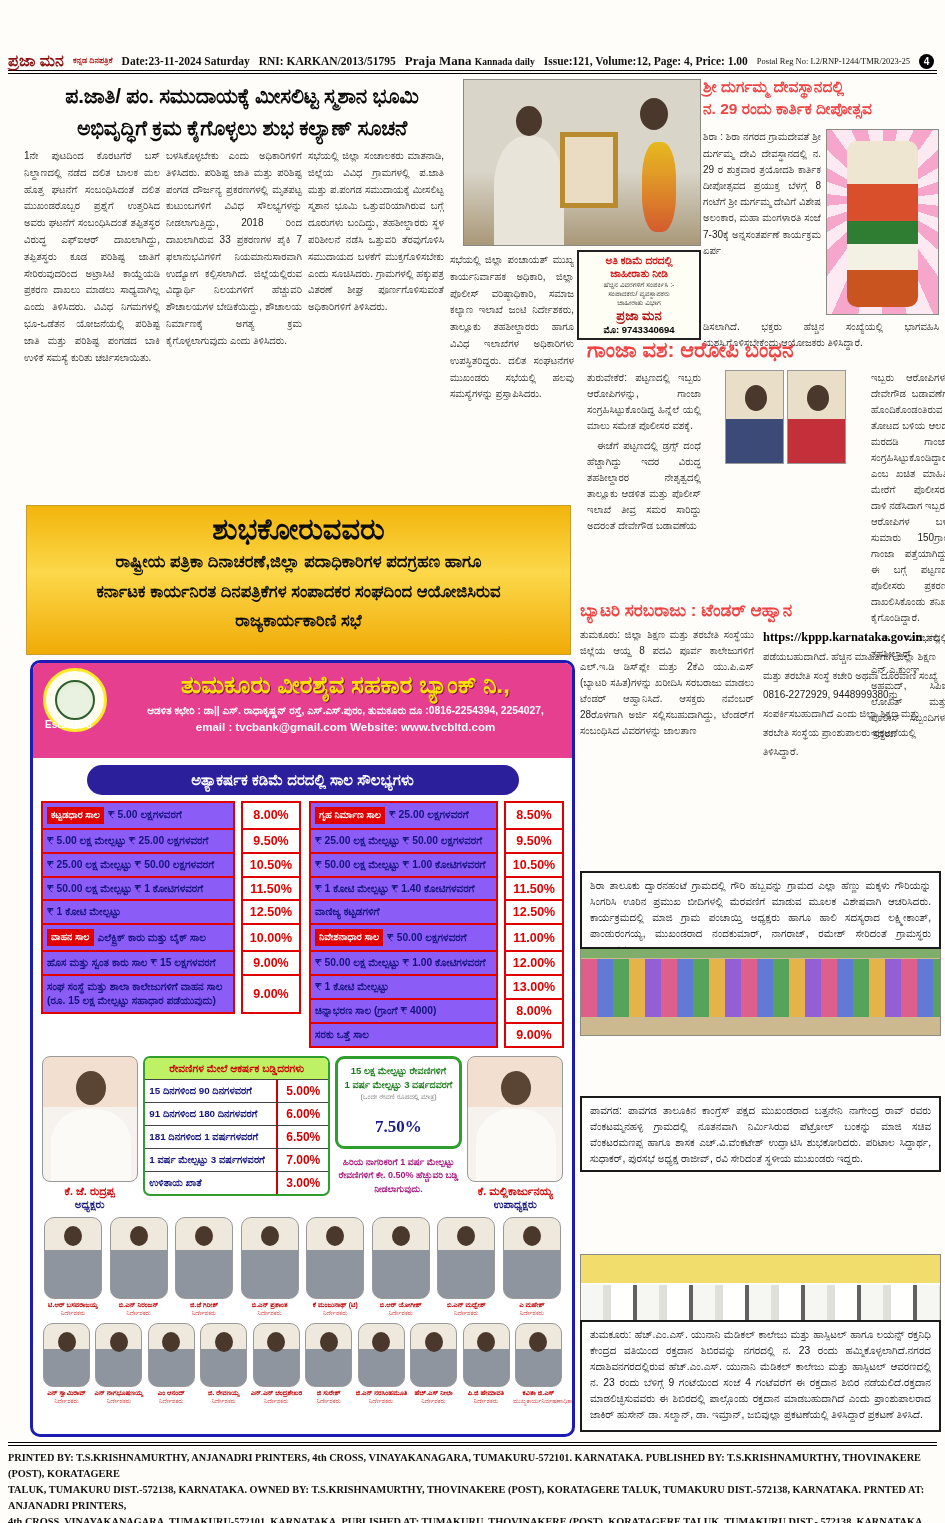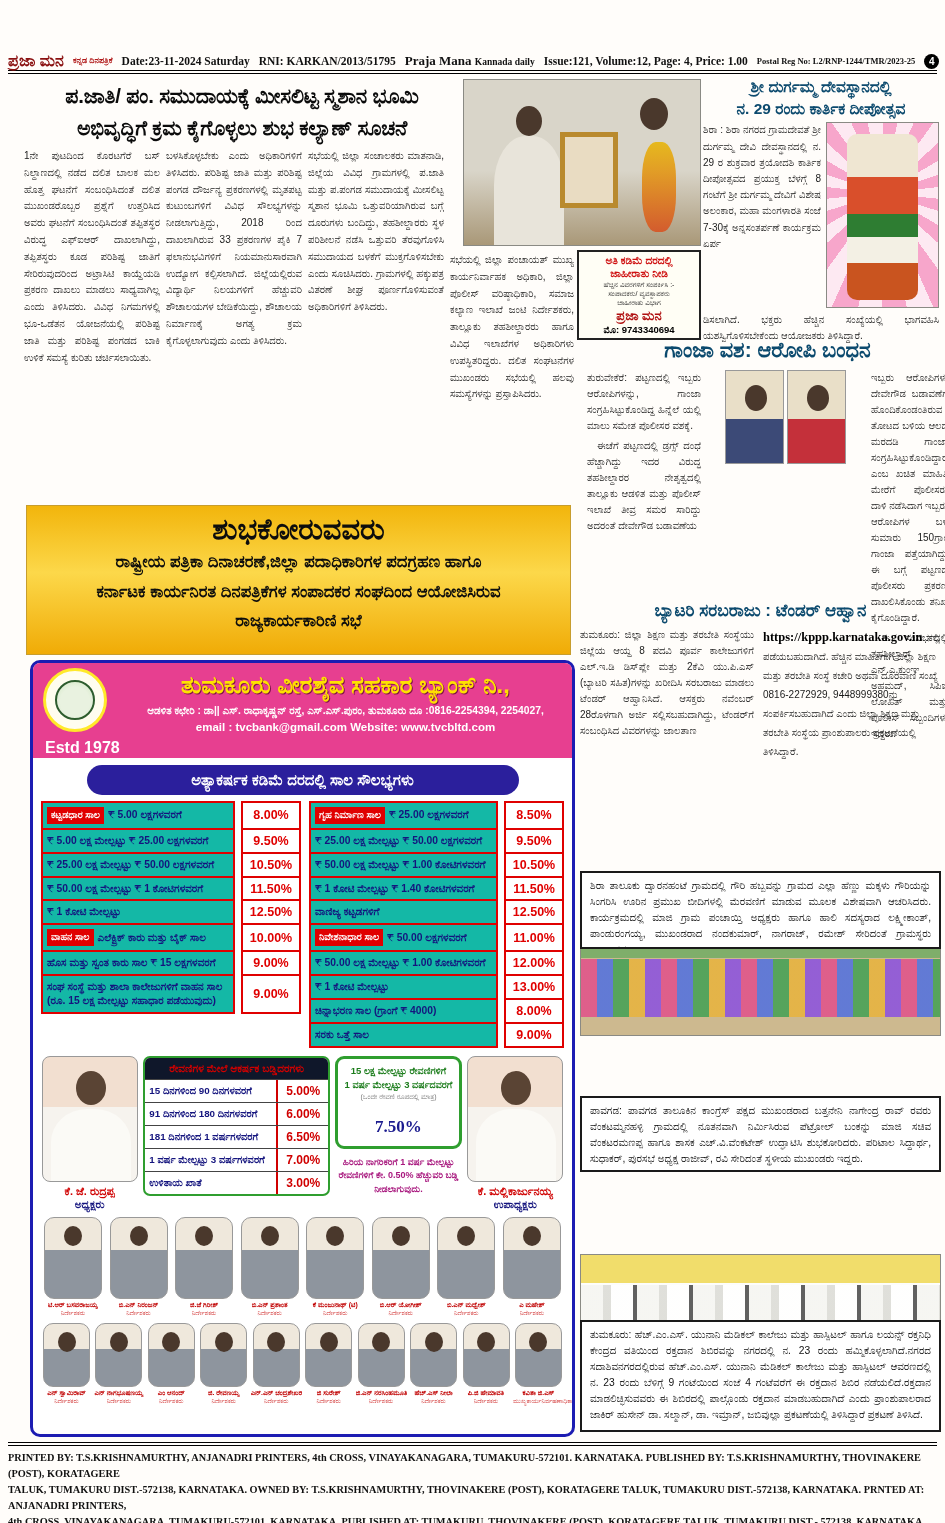--- a/index.html
+++ b/index.html
@@ -9,21 +9,21 @@
   .abs { position:absolute; }
 
   
   #masthead { left:8px; top:52px; width:929px; height:22px; border-bottom:4px double #000;
               display:flex; align-items:center; gap:9px; white-space:nowrap; }
   .mh-logo { font-size:16px; font-weight:800; color:#8a1010; }
   .mh-tag  { font-size:8px; color:#b01818; font-weight:700; }
   .mh-date, .mh-rni, .mh-issue { font-family:"Liberation Serif",serif; font-weight:700; font-size:11.5px; color:#111; }
   .mh-paper { font-family:"Liberation Serif",serif; font-weight:700; font-size:13px; color:#111; }
   .mh-paper small { font-size:9.5px; }
-  .mh-postal { font-family:"Liberation Serif",serif; font-weight:700; font-size:8.5px; color:#111; }
+  .mh-postal { font-family:"Liberation Serif",serif; font-weight:400; font-size:8.5px; color:#111; }
   .mh-circle { width:15px; height:15px; border-radius:50%; background:#000; color:#fff; font-size:10px; font-weight:800;
                display:flex; align-items:center; justify-content:center; flex:none; }
 
   
   #main-headline { left:22px; top:80px; width:440px; text-align:center; color:#0b0b0b;
                    font-size:20.5px; font-weight:800; line-height:1.55; letter-spacing:-0.2px; }
 
   
   .photo { position:relative; overflow:hidden; background:#cfcabe; border:1px solid #8a8a84; }
   .ph-head { position:absolute; border-radius:50%; background:#4a382c; }
@@ -46,23 +46,23 @@
   
   #mid-ad { left:577px; top:250px; width:124px; height:90px; border:2px solid #222; background:#fffef5;
             display:flex; flex-direction:column; align-items:center; justify-content:center; text-align:center; }
   #mid-ad .r { color:#cf1212; font-weight:800; font-size:10.5px; line-height:1.25; }
   #mid-ad .s { color:#222; font-size:7px; line-height:1.3; }
   #mid-ad .lg { color:#b01010; font-weight:800; font-size:13px; margin-top:1px; }
   #mid-ad .ph { color:#000; font-weight:800; font-size:9.5px; }
 
   
   #durga { left:703px; top:76px; width:236px; }
-  .red-head { color:#0c4a6e; font-weight:800; text-align:center; }
+  .red-head { color:#ef4444; font-weight:800; text-align:left; }
   #durga .red-head { font-size:15.5px; line-height:1.4; }
-  #durga-flex { display:flex; gap:5px; margin-top:3px; }
+  #durga-flex { display:flex; gap:5px; margin-top:10px; }
   #durga-text { width:118px; font-size:10px; line-height:1.62; text-align:justify; color:#1a1a1a; }
   #durga-img { width:113px; height:186px; flex:none;
       background:repeating-conic-gradient(from 0deg at 50% 38%, #f7a6cb 0 12deg, #fde9f2 12deg 24deg); }
   #durga-img .idol { position:absolute; left:18%; top:6%; width:64%; height:90%; border-radius:10px;
       background:linear-gradient(180deg,#efe6d2 0 26%, #d94f2b 26% 48%, #2e7d32 48% 62%, #f3f0e4 62% 78%, #c9541f 78% 100%); }
   #durga-tail { margin-top:4px; font-size:10px; line-height:1.6; text-align:justify; color:#1a1a1a; }
 
   
   #ganja { left:587px; top:338px; width:361px; }
   #ganja .red-head { font-size:21px; }
@@ -110,48 +110,48 @@
   #greet .l { font-size:16.5px; font-weight:700; line-height:1.8; }
 
   
   #bank { left:30px; top:660px; width:545px; height:777px; border:3px solid #1c1cb2; border-radius:10px;
           background:#fff; overflow:hidden; }
   #bank-head { height:95px; background:#e73f90; position:relative; color:#fff; }
   #bank-logo { position:absolute; left:10px; top:5px; width:64px; height:64px; border-radius:50%;
      background:#fffdef; border:3px solid #ffe92a; display:flex; align-items:center; justify-content:center; }
   #bank-logo .emb { width:40px; height:40px; border-radius:50%; border:2px solid #2e5d2e;
      background:radial-gradient(circle at 50% 55%, #e9f2e0 0 55%, #cfe6c0 100%); }
-  #bank-estd { position:absolute; left:12px; top:76px; font-size:16px; font-weight:800; }
+  #bank-estd { position:absolute; left:12px; top:56px; font-size:10px; font-weight:800; }
   #bank-name { margin-left:86px; text-align:center; font-size:24px; font-weight:800; color:#ffe100; padding-top:8px;
      text-shadow:1px 1px 0 #7d1048; }
   #bank-addr { margin-left:86px; text-align:center; font-size:10.3px; font-weight:700; margin-top:6px; }
   #bank-mail { margin-left:86px; text-align:center; font-size:11.5px; font-weight:800; margin-top:4px; }
   #pill { margin:7px auto 0; width:432px; background:#2b1f9c; color:#fff; font-weight:800; font-size:15px;
      text-align:center; border-radius:17px; padding:6px 0; }
 
   #tables { display:flex; gap:8px; padding:8px 8px 0 8px; }
   #ltable { width:260px; } #rtable { flex:1; }
   .loan-row { display:flex; margin-top:-2px; }
   .loan-main { flex:1; border:2px solid #e00000; display:flex; align-items:center; gap:4px;
-     padding:4px 4px; font-weight:700; color:#14147e; font-size:10.3px; line-height:1.35; background:#14b8a6; }
+     padding:4px 4px; font-weight:700; color:#14147e; font-size:10.3px; line-height:1.35; background:#8b5cf6; }
   .loan-badge { background:#e00000; color:#fff; padding:2px 4px; font-size:9.5px; font-weight:800; white-space:nowrap; }
   .loan-rate { width:60px; margin-left:6px; border:2px solid #e00000; display:flex; align-items:center;
      justify-content:center; color:#e00000; font-weight:800; font-size:12.5px; background:#fff; }
 
   #midrow { display:flex; gap:5px; padding:8px 8px 0 8px; align-items:flex-start; }
   .pres { width:100px; text-align:center; }
   .pres-photo { width:96px; height:126px; margin:0 auto; border:1px solid #999; border-radius:8px; position:relative;
      background:linear-gradient(180deg,#f2dfd0 0 40%, #f6f3ee 40% 100%); overflow:hidden; }
   .pres-photo .ph-head { left:33px; top:14px; width:30px; height:34px; background:#5a4434; }
   .pres-photo .ph-body { left:8px; top:52px; width:80px; height:74px; background:#fbfaf6; }
   .pres-name { color:#d00000; font-weight:800; font-size:11px; margin-top:3px; }
   .pres-role { color:#14147e; font-weight:700; font-size:10.5px; }
 
   #dep { width:192px; border:2px solid #2f9e2f; border-radius:7px; overflow:hidden; background:#fff; }
-  #dep-head { background:#0f172a; color:#d00000; font-size:10.5px; font-weight:800; text-align:center; padding:4px 2px; }
+  #dep-head { background:#bef264; color:#d00000; font-size:10.5px; font-weight:800; text-align:center; padding:4px 2px; }
   .dep-row { display:flex; border-top:1px solid #444; }
   .dep-text { flex:1; padding:5px 4px; color:#14147e; font-weight:700; font-size:9.8px; }
   .dep-rate { width:52px; border-left:2px solid #d00000; display:flex; align-items:center; justify-content:center;
      color:#d00000; font-weight:800; font-size:12px; }
 
   #special { width:130px; text-align:center; }
   #sp-box { border:3px solid #2f9e2f; border-radius:9px; padding:5px 2px; background:#fff; }
   .sp-l1 { color:#1c7d1c; font-weight:800; font-size:9.5px; line-height:1.45; }
   .sp-l3 { color:#777; font-size:7px; margin-top:2px; }
   #sp-rate { color:#1b1b8f; font-weight:800; font-size:36px; line-height:1.1; font-family:"Liberation Serif",serif; }

